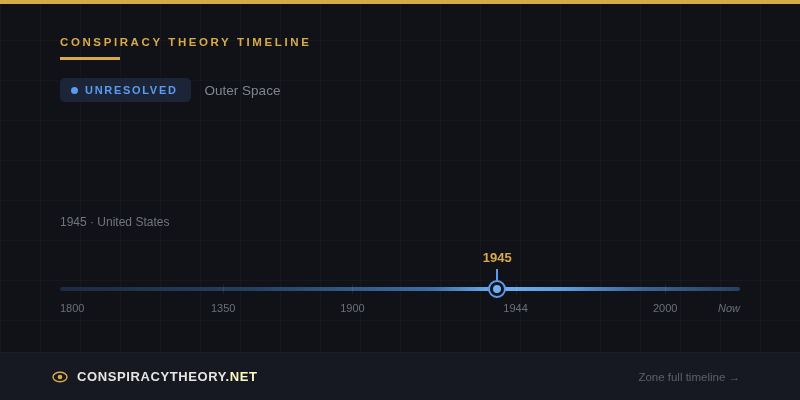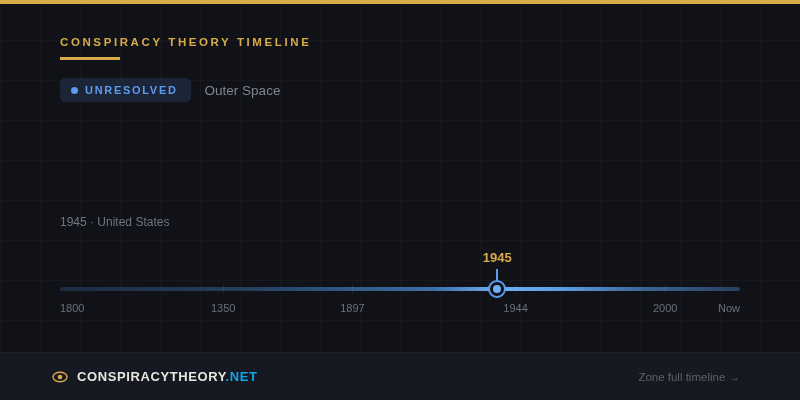--- a/index.html
+++ b/index.html
@@ -235,21 +235,21 @@
     gap: 9px;
   }
   #brand-icon { display: block; flex: none; }
   #brand-text {
     font-size: 13px;
     font-weight: bold;
     letter-spacing: 0.6px;
     color: #e7e5e0;
     white-space: nowrap;
   }
-  #brand-tld { color: #0ea5e9; }
+  #brand-tld { color: #fef9c3; }
   #footer-link {
     font-size: 11.5px;
     color: #5d6069;
     white-space: nowrap;
   }
 </style>
 </head>
 <body>
 
 <div id="card">
@@ -272,26 +272,26 @@
 
   <div id="meta">1945 · United States</div>
 
   <div id="timeline">
     <div id="track"></div>
     <div id="ticks">
         <div class="tick-label first" style="left: 0px;">1800</div>
         <div class="tick-mark" style="left: 163.2px;"></div>
         <div class="tick-label" style="left: 163.2px;">1350</div>
         <div class="tick-mark" style="left: 292.4px;"></div>
-        <div class="tick-label" style="left: 292.4px;">1897</div>
+        <div class="tick-label" style="left: 292.4px;">1900</div>
         <div class="tick-mark" style="left: 455.6px;"></div>
         <div class="tick-label" style="left: 455.6px;">1944</div>
         <div class="tick-mark" style="left: 605.2px;"></div>
         <div class="tick-label" style="left: 605.2px;">2000</div>
-        <div class="tick-label last" style="left: 680px;">Now</div>
+        <div class="tick-label last" style="left: 680px; font-style: italic;">Now</div>
       </div>
     <div id="marker" style="left: 437.24px;">
       <div id="marker-label">1945</div>
       <div id="marker-stem"></div>
       <div id="marker-ring"></div>
       <div id="marker-core"></div>
     </div>
   </div>
 
   <div id="footer-divider"></div>

